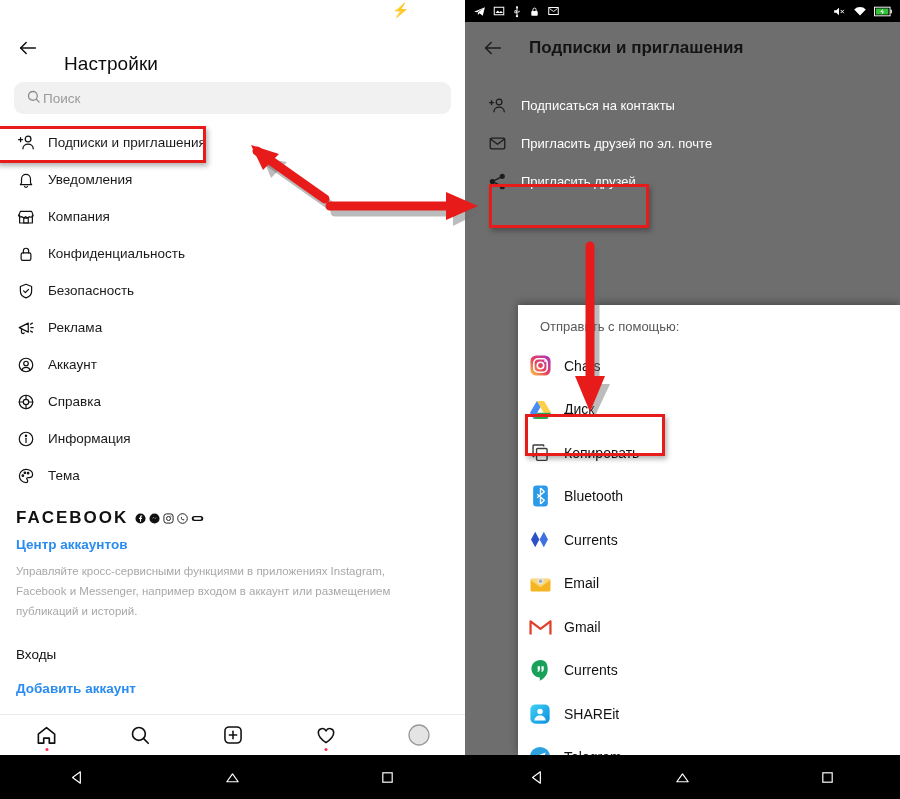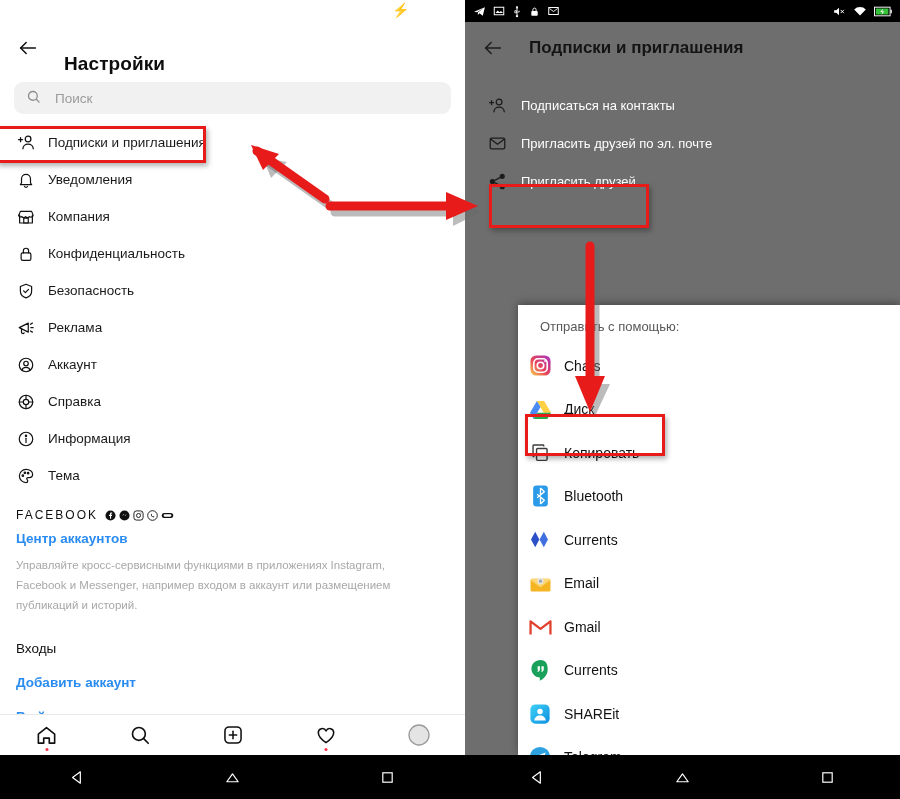--- a/index.html
+++ b/index.html
@@ -53,36 +53,36 @@
     width: 28px;
     height: 28px;
     display: flex;
     align-items: center;
     justify-content: center;
     color: #111;
   }
   .l-title {
     margin-left: 22px;
     font-size: 19px;
-    font-weight: bold;
+    font-weight: normal;
     color: #0d0d0d;
     letter-spacing: .1px;
     margin-top: 32px;
   }
   .l-searchwrap {
     padding: 8px 14px 10px 14px;
   }
   .l-search {
     height: 32px;
     border-radius: 9px;
     background: #f1f1f1;
     display: flex;
     align-items: center;
     padding-left: 12px;
-    gap: 14px;
+    gap: 2px;
   }
   .l-search .ph {
     color: #9a9a9a;
     font-size: 13.5px;
   }
   .l-menu {
     padding: 0 0 0 0;
   }
   .l-item {
     height: 37px;
@@ -104,22 +104,22 @@
     flex: 0 0 20px;
   }
 
   .fb-block { padding: 14px 16px 0 16px; }
   .fb-row {
     display: flex;
     align-items: center;
     gap: 7px;
   }
   .fb-word {
-    font-size: 12px;
-    font-weight: normal;
+    font-size: 17px;
+    font-weight: bold;
     letter-spacing: 2px;
     color: #111;
   }
   .fb-glyphs { display: flex; align-items: center; gap: 3px; }
   .fb-link {
     margin-top: 9px;
     color: #2a8cf0;
     font-size: 13.5px;
     font-weight: bold;
   }

